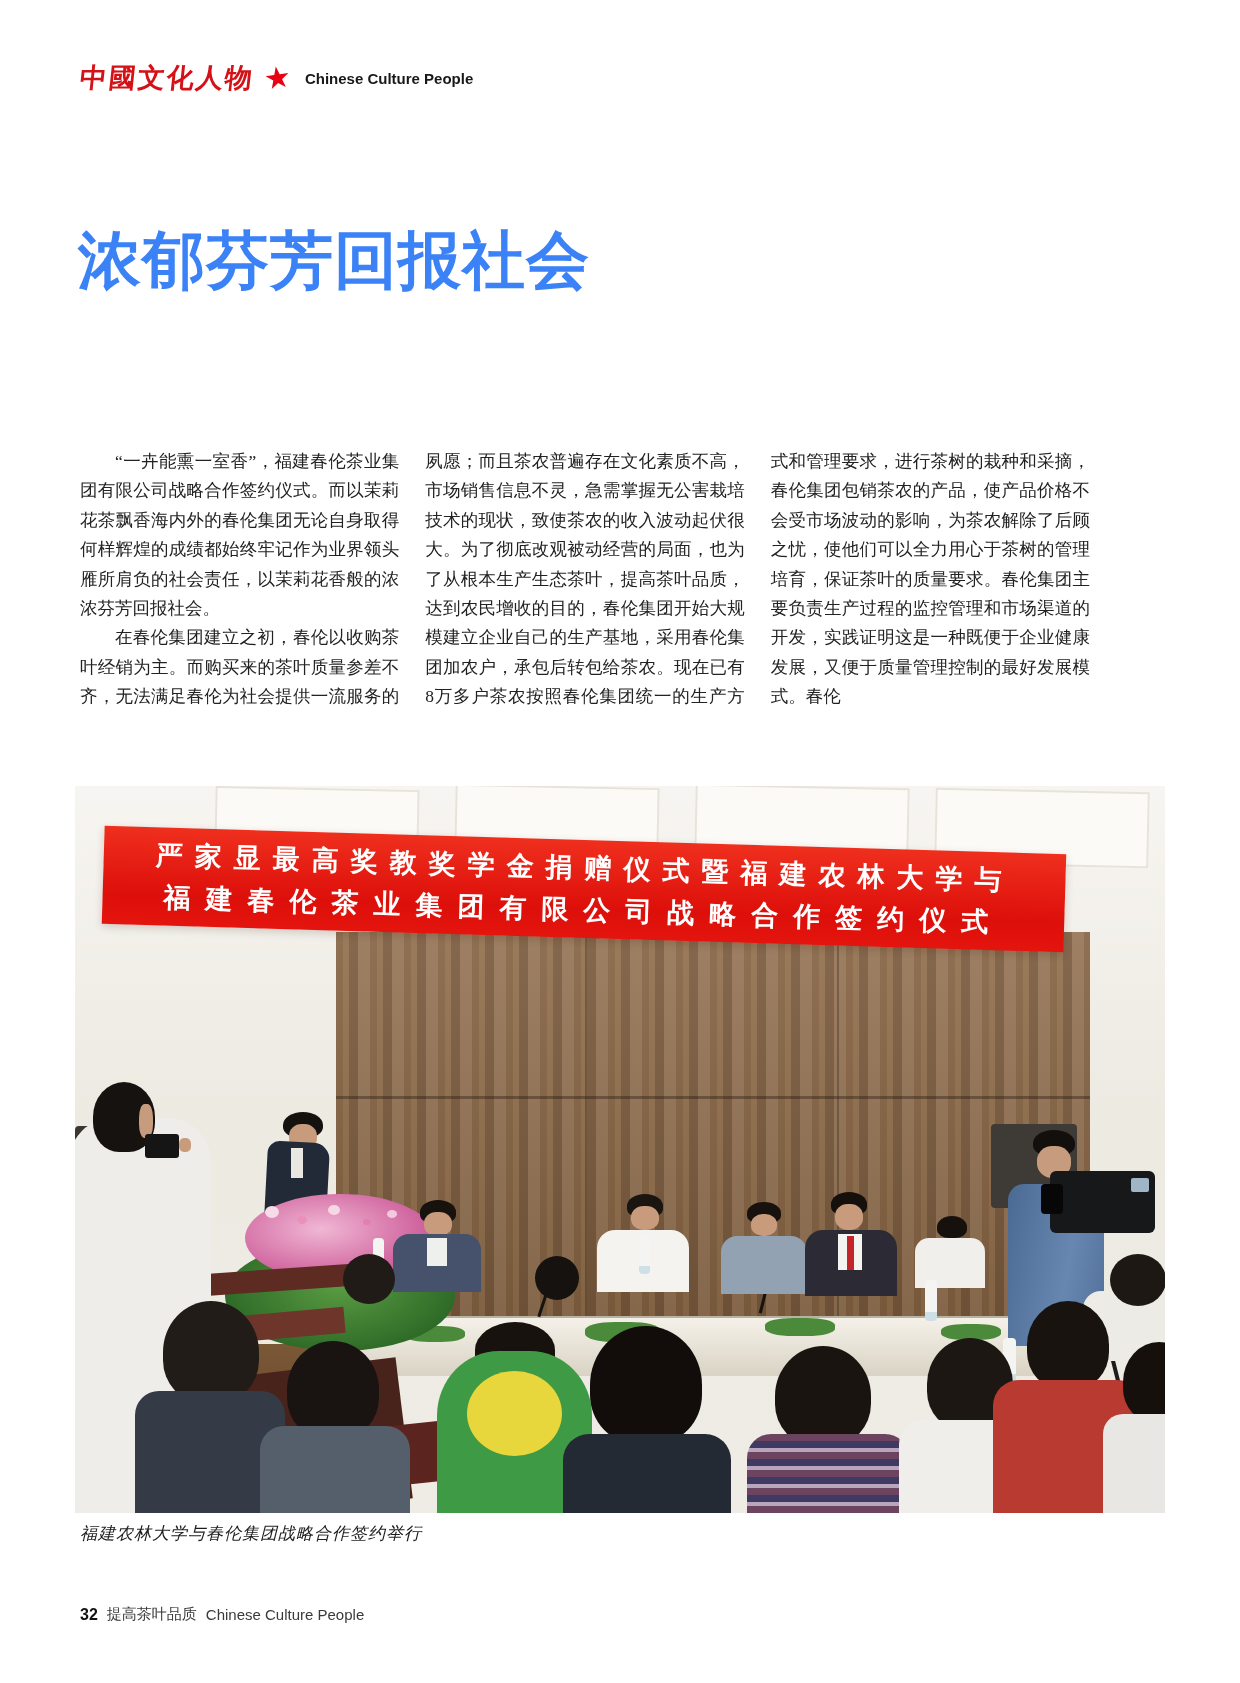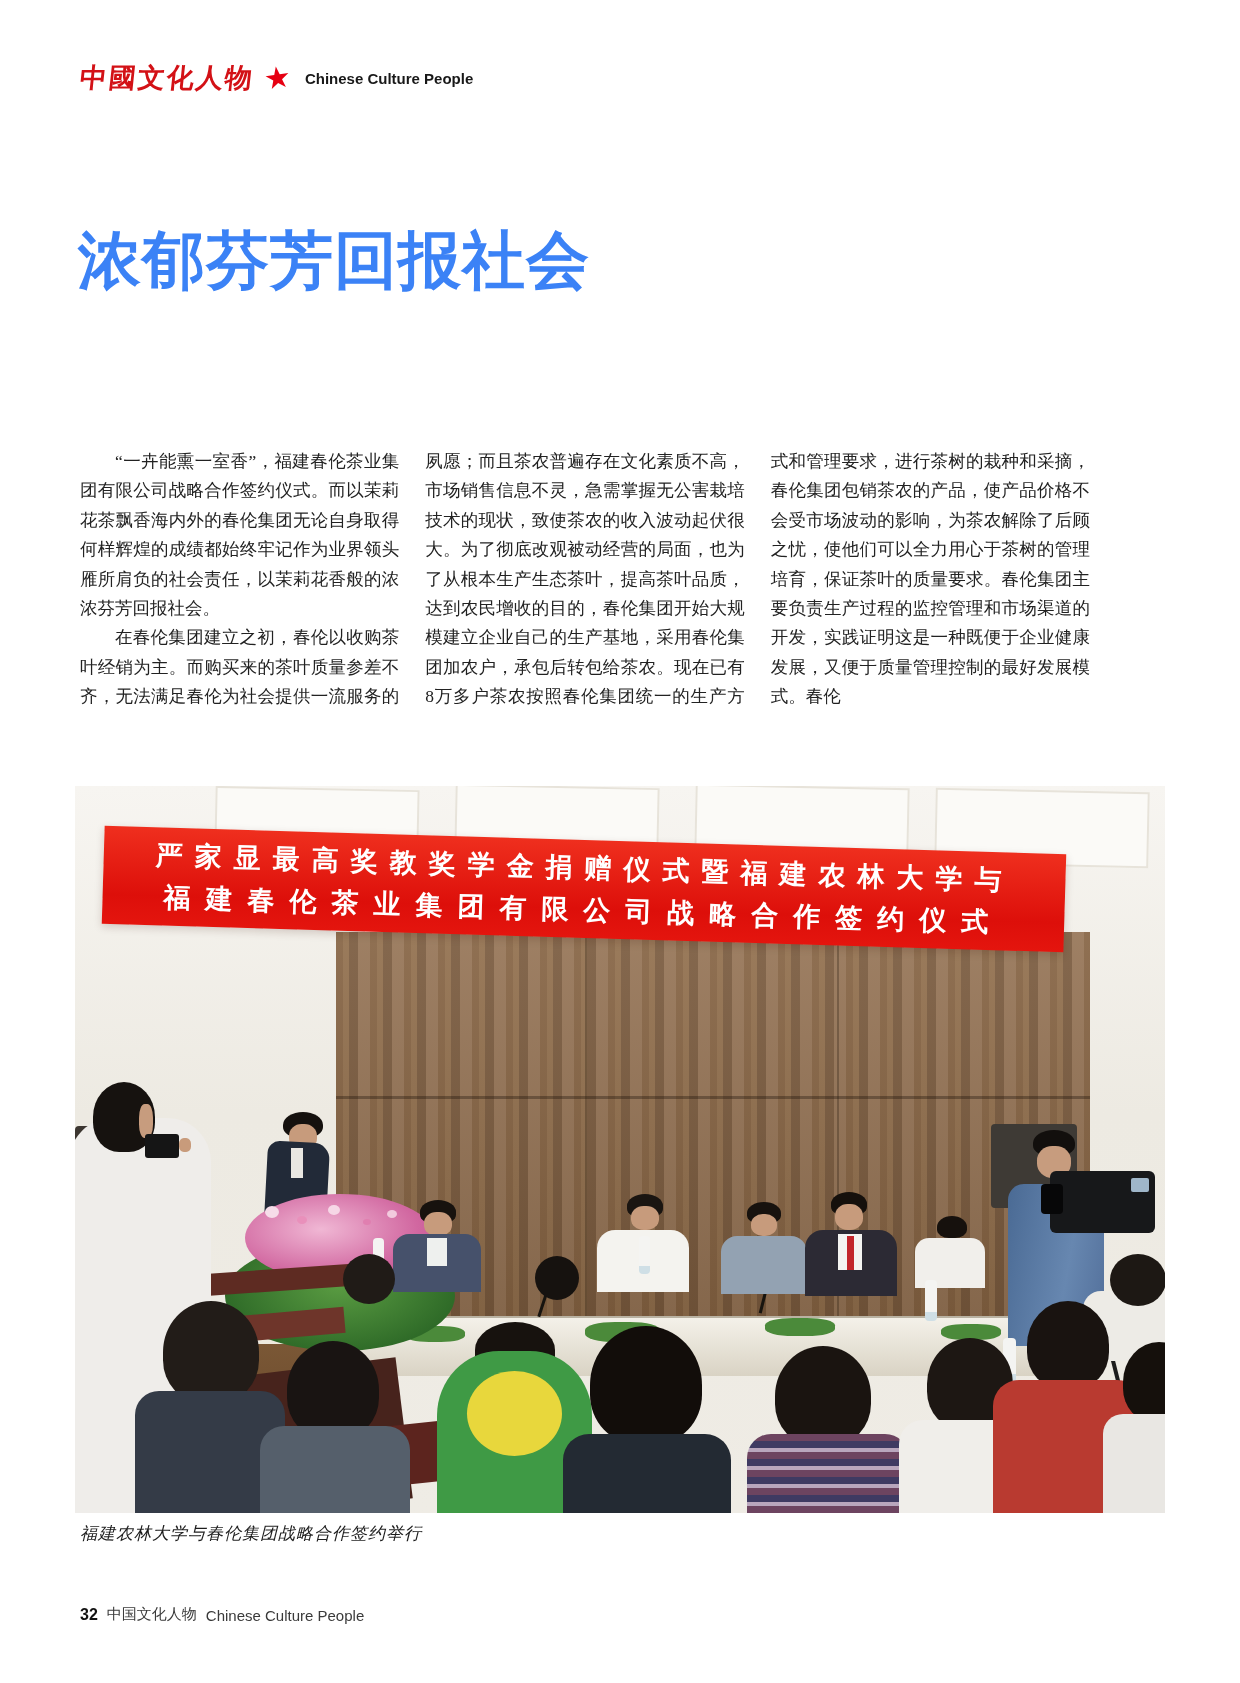--- a/index.html
+++ b/index.html
@@ -33,21 +33,21 @@
           transform:rotate(1.7deg);box-shadow:0 3px 8px rgba(60,20,10,.18);
           display:flex;flex-direction:column;justify-content:center;}
   .banner-line{color:#ffffff;font-weight:bold;text-align:center;font-size:27px;
                letter-spacing:12px;line-height:42px;white-space:nowrap;}
   .banner-line.l2{letter-spacing:15px;}
 
   
   .caption{position:absolute;left:80px;top:1522px;font-size:17px;font-style:italic;
            color:#1c1c1c;letter-spacing:1px;}
   .footer{position:absolute;left:80px;top:1605px;font-family:"Liberation Sans","DejaVu Sans",sans-serif;
-          font-size:15px;color:#3a3a3a;display:flex;align-items:flex-end;gap:9px;}
+          font-size:15px;color:#3a3a3a;display:flex;align-items:center;gap:9px;}
   .pagenum{font-weight:bold;color:#111111;font-size:16px;}
 </style>
 </head>
 <body>
 
 <div class="page">
 
   <header class="masthead">
     <span class="logo-cn">中國文化人物</span>
     <span class="star">★</span>
@@ -181,17 +181,17 @@
 
     <i class="s" style="left:1048px;top:556px;width:72px;height:80px;background:#15100c;border-radius:50% 50% 42% 42%;"></i>
     <i class="s" style="left:1028px;top:628px;width:92px;height:99px;background:#e9e7e3;border-radius:20px 20px 0 0;"></i>
 
   </figure>
 
   <div class="caption">福建农林大学与春伦集团战略合作签约举行</div>
 
   <footer class="footer">
     <span class="pagenum">32</span>
-    <span>中国文化人物</span>
+    <span>提高茶叶品质</span>
     <span>Chinese Culture People</span>
   </footer>
 
 </div>
 
 </body></html>

